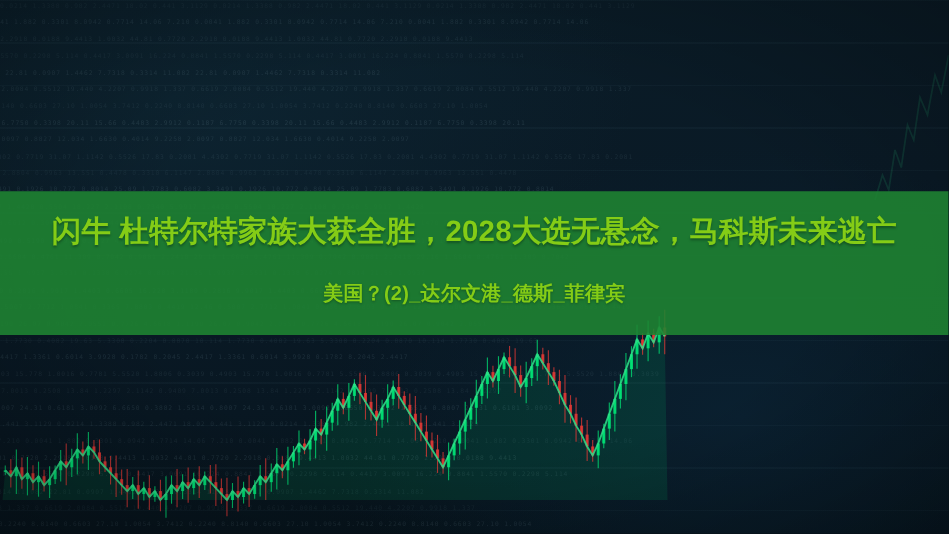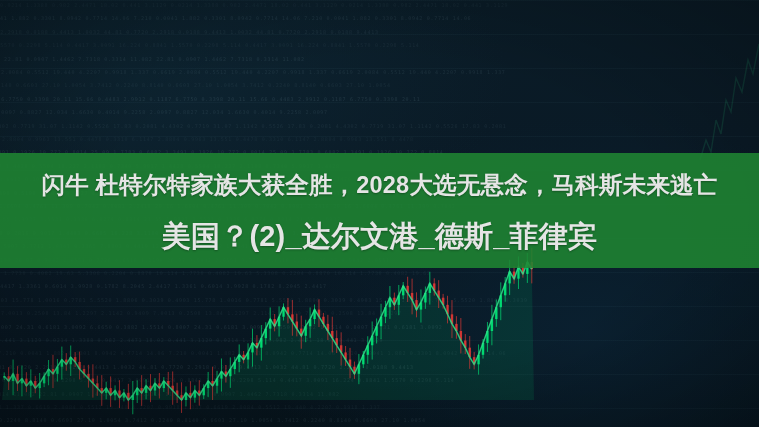--- a/index.html
+++ b/index.html
@@ -84,32 +84,32 @@
     height:115px;
     background:rgba(31,133,50,.88);
     display:flex;
     flex-direction:column;
     align-items:center;
     justify-content:center;
     gap:2px;
     z-index:5;
   }
   .banner-line{
-    color:#e5e5e5;
+    color:#84cc16;
     font-weight:700;
     font-size:23.5px;
     line-height:40px;
     letter-spacing:.2px;
     white-space:nowrap;
     text-align:center;
     text-shadow:0 1px 2px rgba(0,0,0,.30);
     font-family:"Liberation Sans","DejaVu Sans",sans-serif;
   }
   .banner-line.l1{font-size:23.5px;}
-  .banner-line.l2{font-size:29px;margin-top:9px;}
+  .banner-line.l2{font-size:16px;margin-top:9px;}
 </style>
 </head>
 <body>
 
 <div id="stage">
 
   <div class="bg-base"></div>
   <div class="gridlines"></div>
   <div class="noise" id="noise-layer">
       <div class="noise-row" style="top:2px;opacity:0.45"><span style="margin-left:0px">0.0214   1.3388    0.982      2.4471        18.02   0.441      3.1129   0.0214   1.3388    0.982      2.4471        18.02   0.441      3.1129   0.0214   1.3388    0.982      2.4471        18.02   0.441      3.1129</span></div>

